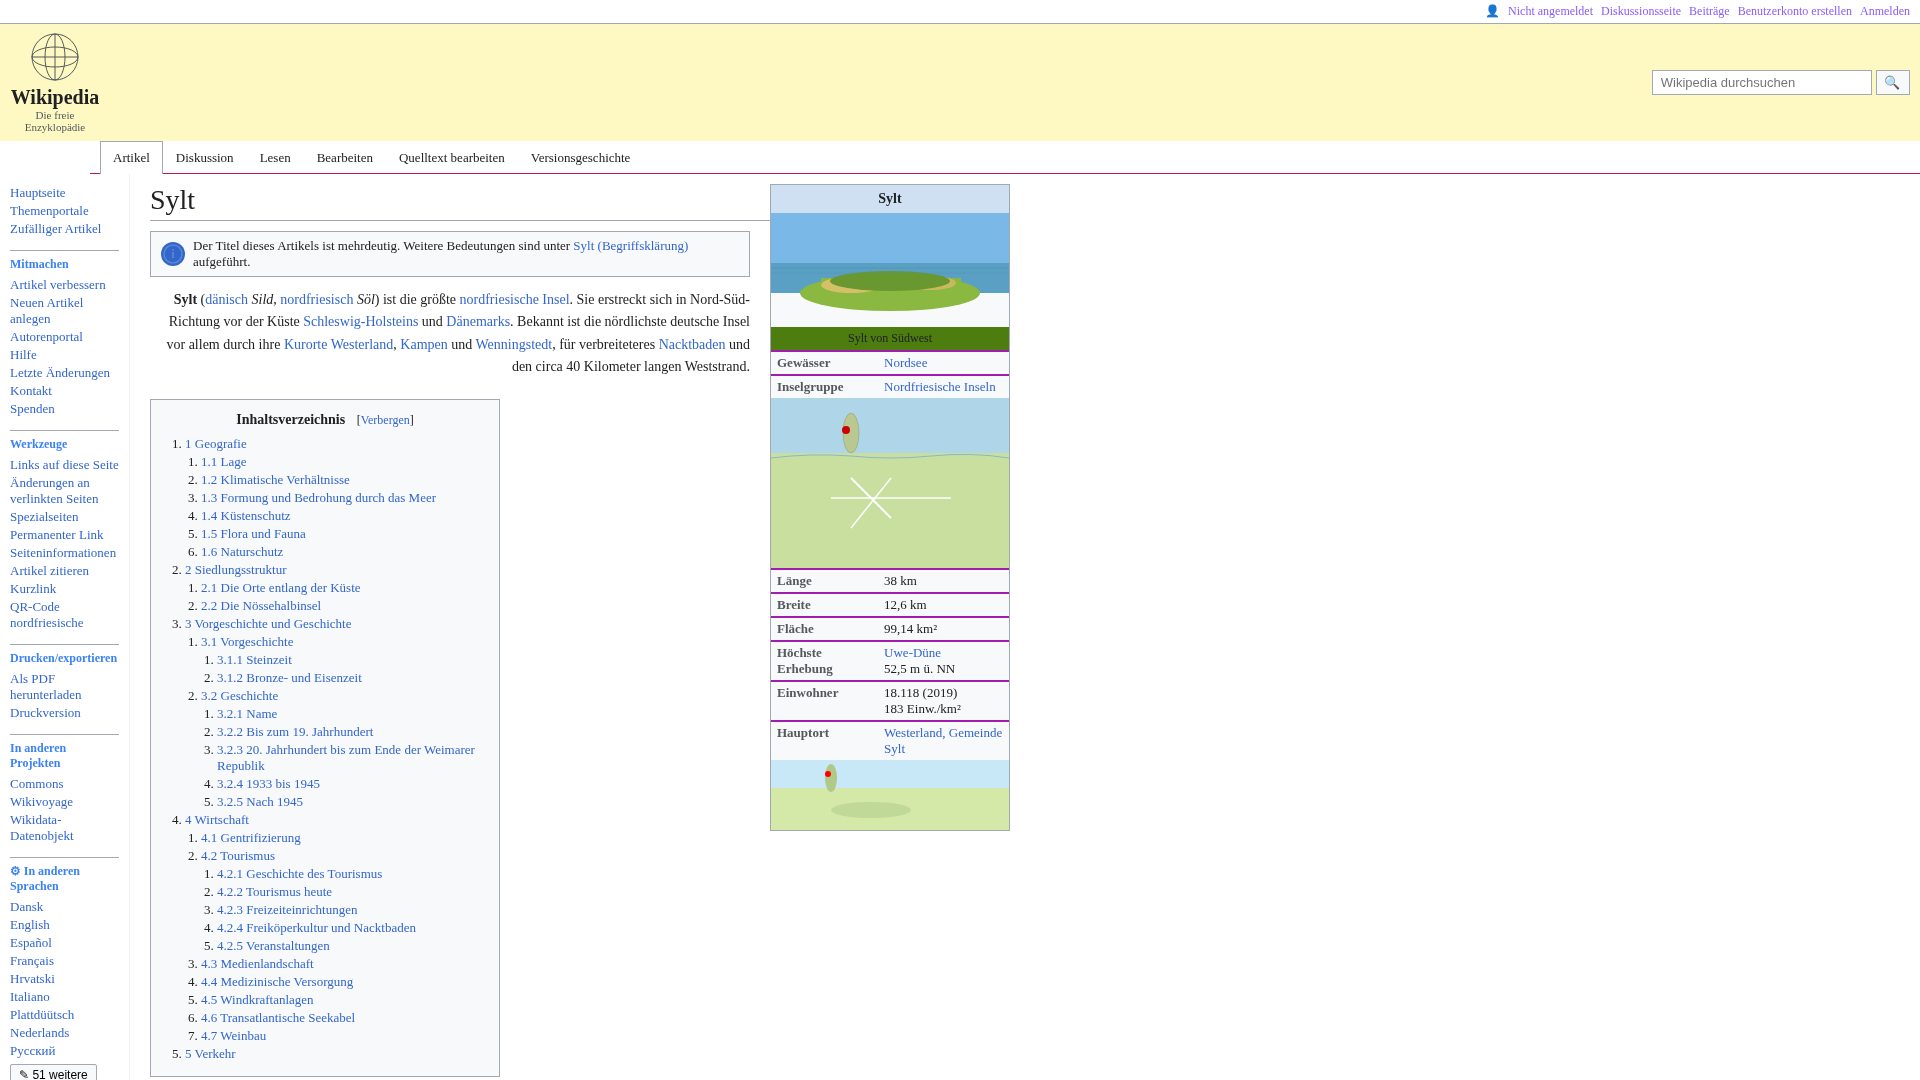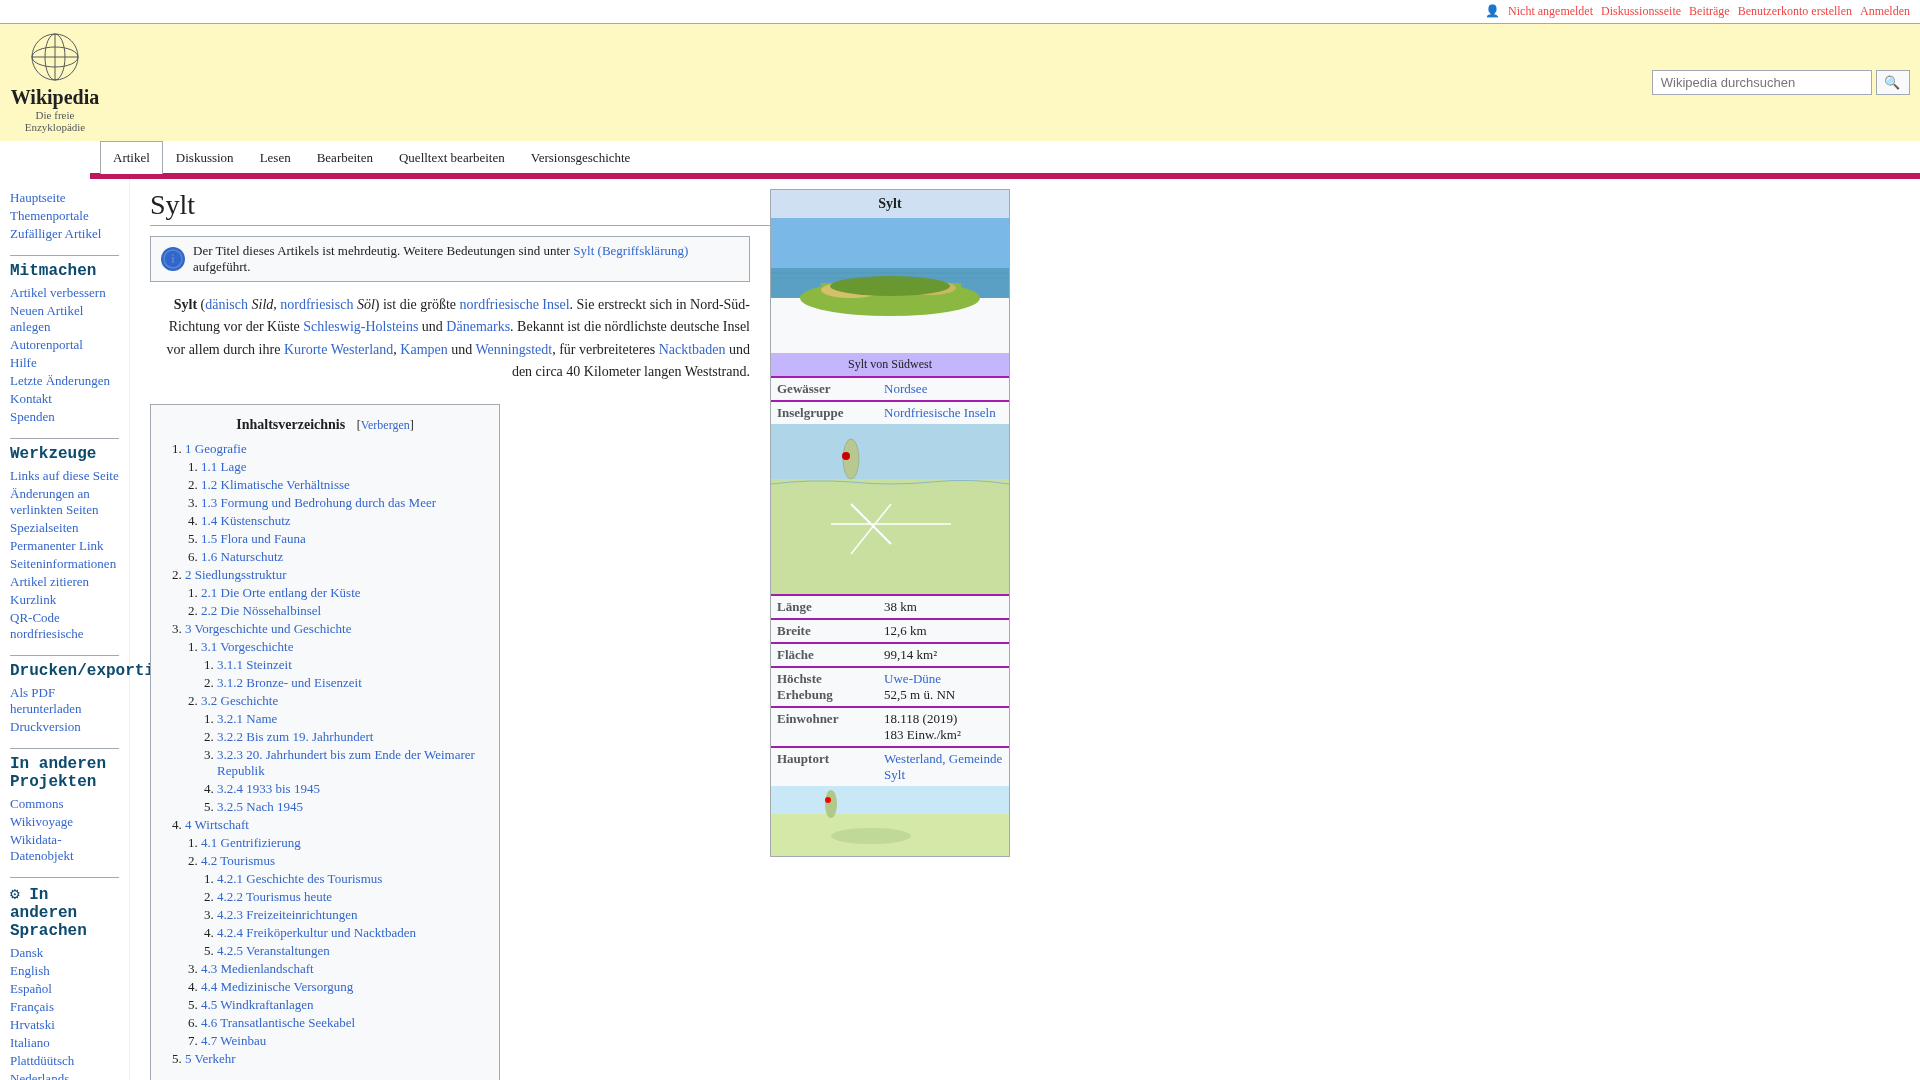--- a/index.html
+++ b/index.html
@@ -1,44 +1,44 @@
 <!DOCTYPE html>
 <html><head>
   <meta charset="utf-8">
   <style>
     * { margin: 0; padding: 0; box-sizing: border-box; }
     body { font-family: -apple-system, 'Linux Libertine', Georgia, Times, serif; font-size: 14px; color: #202122; background: #fff; }
     a { color: #3366cc; text-decoration: none; }
 
     
     #top-bar { background: #fff; border-bottom: 1px solid #a2a9b1; padding: 4px 10px; display: flex; justify-content: flex-end; align-items: center; font-size: 12px; gap: 8px; }
-    #top-bar a { color: #ef4444; }
+    #top-bar a { color: #8b5cf6; }
 
     
     #header { display: flex; align-items: center; padding: 8px 10px; background: #fef9c3; }
     #logo { width: 90px; margin-right: 20px; text-align: center; }
     #logo-text { font-family: 'Linux Libertine', Georgia, serif; }
     #logo-title { font-size: 20px; font-weight: bold; }
     #logo-subtitle { font-size: 11px; color: #54595d; }
     #search-bar { margin-left: auto; display: flex; align-items: center; gap: 4px; }
     #search-input { width: 220px; padding: 4px 8px; border: 1px solid #a2a9b1; font-size: 13px; }
     #search-btn { padding: 4px 8px; background: #f8f9fa; border: 1px solid #a2a9b1; cursor: pointer; font-size: 13px; }
 
     
-    #tabs { background: #fff; border-bottom: 6px solid #be185d; display: flex; padding: 0 10px; margin-left: 90px; }
+    #tabs { background: #fff; border-bottom: 1px solid #be185d; display: flex; padding: 0 10px; margin-left: 90px; }
     .tab { padding: 8px 12px; font-size: 13px; cursor: pointer; border: 1px solid transparent; border-bottom: none; margin-bottom: -1px; }
     .tab.active { background: #fff; border-color: #a2a9b1; border-bottom-color: #fff; }
 
     
     #main { display: flex; }
 
     
     #sidebar { width: 130px; flex-shrink: 0; padding: 10px; font-size: 13px; border-right: 1px solid #f0f0f0; }
     .sidebar-section { margin-bottom: 12px; }
-    .sidebar-section-title { font-size: 16px; font-weight: bold; color: #0c4a6e; margin-bottom: 4px; font-family: Liberation Mono, monospace; }
+    .sidebar-section-title { font-size: 12px; font-weight: bold; color: #3b82f6; margin-bottom: 4px; }
     .sidebar-item { display: block; padding: 1px 0; font-size: 13px; }
     .sidebar-item a { color: #3366cc; font-size: 13px; }
 
     
     #content { flex: 1; padding: 10px 20px; max-width: 900px; }
     #page-title { font-family: 'Linux Libertine', Georgia, serif; font-size: 28px; font-weight: normal; border-bottom: 1px solid #a2a9b1; margin-bottom: 10px; padding-bottom: 4px; }
     #coordinates { font-size: 12px; text-align: right; color: #54595d; margin-bottom: 6px; }
 
     
     #disambig { border: 1px solid #a2a9b1; background: #f8f9fa; padding: 6px 10px; margin-bottom: 12px; display: flex; align-items: center; gap: 8px; font-size: 13px; }
@@ -52,21 +52,21 @@
     #toc-title { font-weight: bold; text-align: center; margin-bottom: 8px; font-size: 14px; }
     #toc ol { padding-left: 18px; }
     #toc li { margin: 2px 0; }
     #toc a { color: #3366cc; }
     #toc ol ol { padding-left: 16px; }
 
     
     #infobox { float: right; margin: 0 0 16px 20px; border: 1px solid #a2a9b1; background: #f8f9fa; width: 240px; font-size: 13px; }
     #infobox-title { background: #cee0f2; text-align: center; font-weight: bold; padding: 6px; font-size: 14px; }
     #infobox-image { width: 100%; }
-    #infobox-caption { text-align: center; font-size: 12px; padding: 4px; background: #c4b5fd; margin-top: 21px; }
+    #infobox-caption { text-align: center; font-size: 12px; padding: 4px; background: #4d7c0f; }
     #infobox table { width: 100%; border-collapse: collapse; }
     #infobox td { padding: 3px 6px; vertical-align: top; border-top: 2px solid #a21caf; font-size: 13px; }
     #infobox td:first-child { font-weight: bold; color: #54595d; width: 45%; }
     #infobox-map { width: 100%; height: 170px; background: #d4e8c0; position: relative; overflow: hidden; }
     #infobox-map2 { width: 100%; height: 70px; background: #d4e8c0; position: relative; overflow: hidden; }
 
     
     .sidebar-divider { border-top: 1px solid #a2a9b1; margin: 6px 0; }
     .btn-51-more { background: #f8f9fa; border: 1px solid #a2a9b1; padding: 3px 8px; font-size: 12px; border-radius: 2px; cursor: pointer; margin-top: 4px; display: inline-block; }
   </style>

